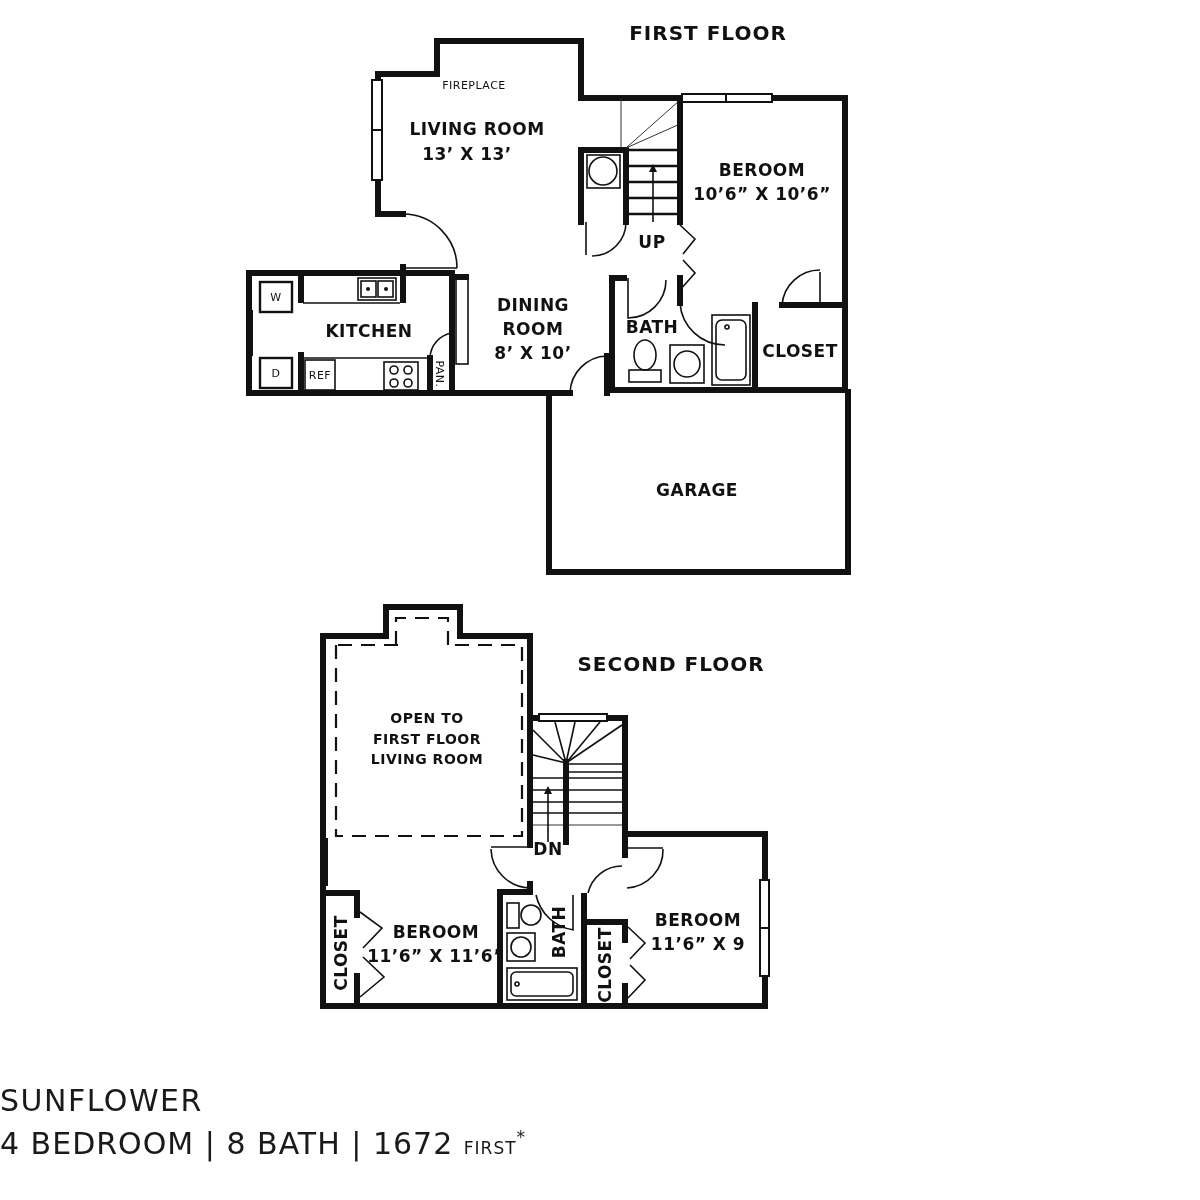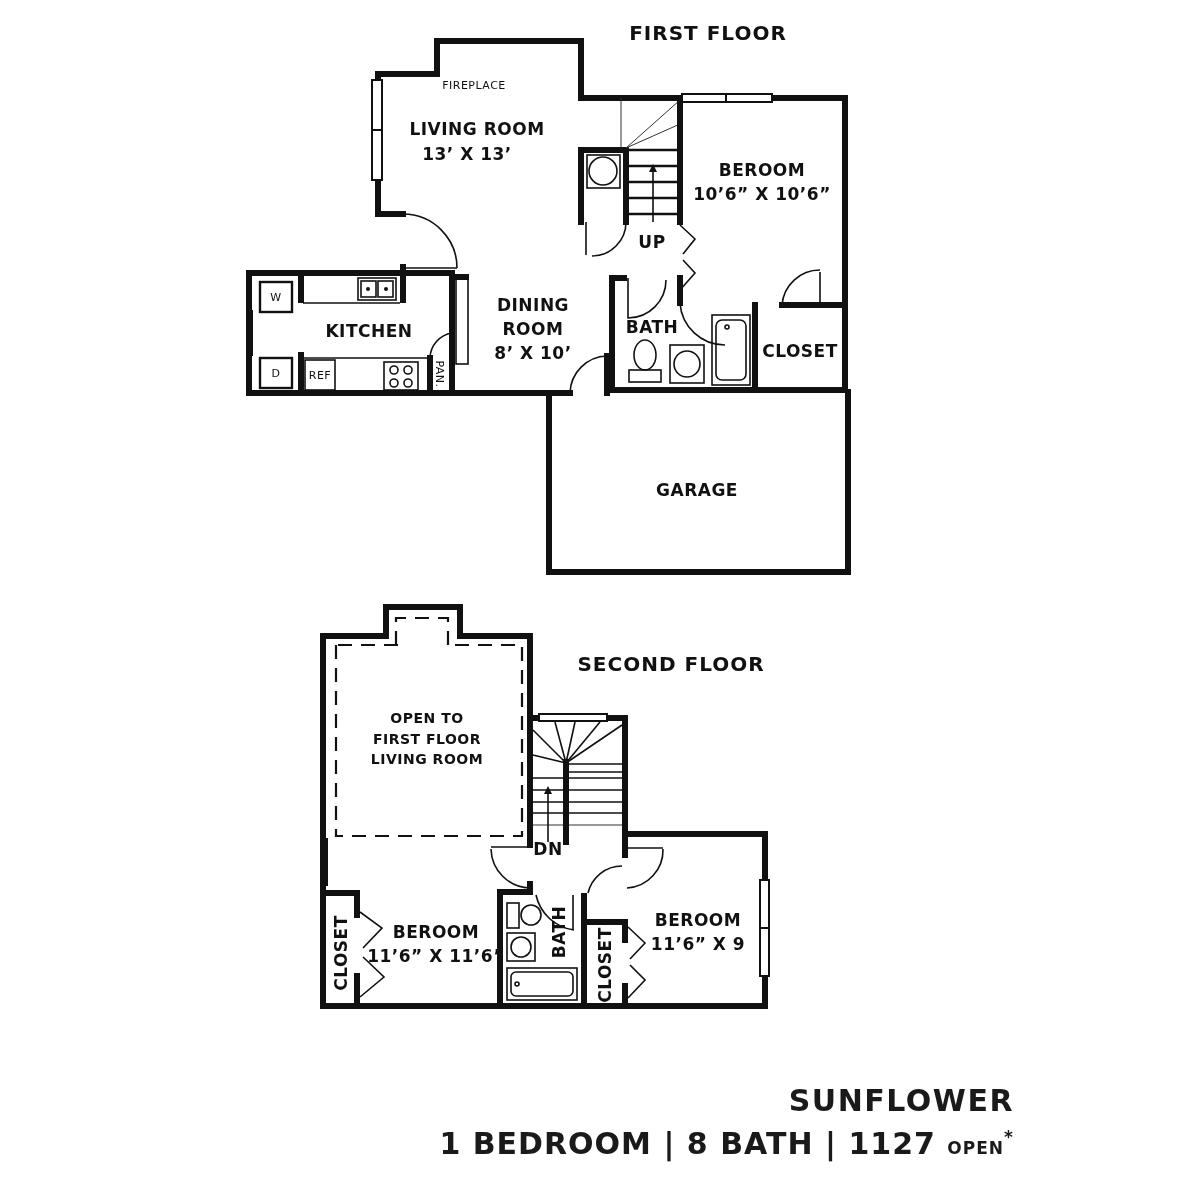--- a/index.html
+++ b/index.html
@@ -9,21 +9,21 @@
   .thin { stroke: #111111; stroke-width: 1.6; fill: none; }
   .med { stroke: #111111; stroke-width: 2.4; fill: none; }
   .hair { stroke: #333333; stroke-width: 1; fill: none; }
   .dash { stroke: #111111; stroke-width: 2.2; fill: none; stroke-dasharray: 14 9; }
   .win { fill: #ffffff; stroke: #111111; stroke-width: 2; }
   .solid { fill: #111111; }
   .lbl { font-family: "DejaVu Sans", sans-serif; fill: #111111; font-weight: 600; text-anchor: middle; letter-spacing: 0.5px; }
   .lbl-sm { font-size: 11px; font-weight: 500; }
   .lbl-md { font-size: 17px; }
   .lbl-lg { font-size: 20px; letter-spacing: 1px; }
-  .footer { position: absolute; left: 0; width: 1014px; text-align: right; color: #1a1a1a; font-family: "DejaVu Sans", sans-serif; font-weight: 700; }
+  .footer { position: absolute; left: 0; width: 1014px; text-align: left; color: #1a1a1a; font-family: "DejaVu Sans", sans-serif; font-weight: 400; }
   .footer-title { top: 1083px; font-size: 30px; letter-spacing: 1.5px; }
   .footer-meta { top: 1126px; font-size: 30px; letter-spacing: 1px; }
   .footer-meta .sqft { font-size: 17px; letter-spacing: 1px; }
   .footer-meta .ast { font-size: 17px; vertical-align: super; }
 </style>
 </head>
 <body>
 
 <svg id="plan" width="1200" height="1200" viewBox="0 0 1200 1200" xmlns="http://www.w3.org/2000/svg">
 
@@ -203,19 +203,19 @@
     <text class="lbl lbl-md" x="0" y="0" transform="translate(611,965) rotate(-90)">CLOSET</text>
     <text class="lbl lbl-md" x="698" y="926">BEROOM</text>
     <text class="lbl lbl-md" x="698" y="950">11’6” X 9</text>
 
     <line class="wall" x1="323" y1="1006" x2="765" y2="1006"></line>
   </g>
 </svg>
 
 <div class="footer footer-title">SUNFLOWER</div>
 <div class="footer footer-meta">
-  <span>1 BEDROOM</span>
+  <span>4 BEDROOM</span>
   <span>|</span>
   <span>8 BATH</span>
   <span>|</span>
-  <span>1127</span>
-  <span class="sqft">OPEN</span><span class="ast">*</span>
+  <span>1672</span>
+  <span class="sqft">FIRST</span><span class="ast">*</span>
 </div>
 
 </body></html>

